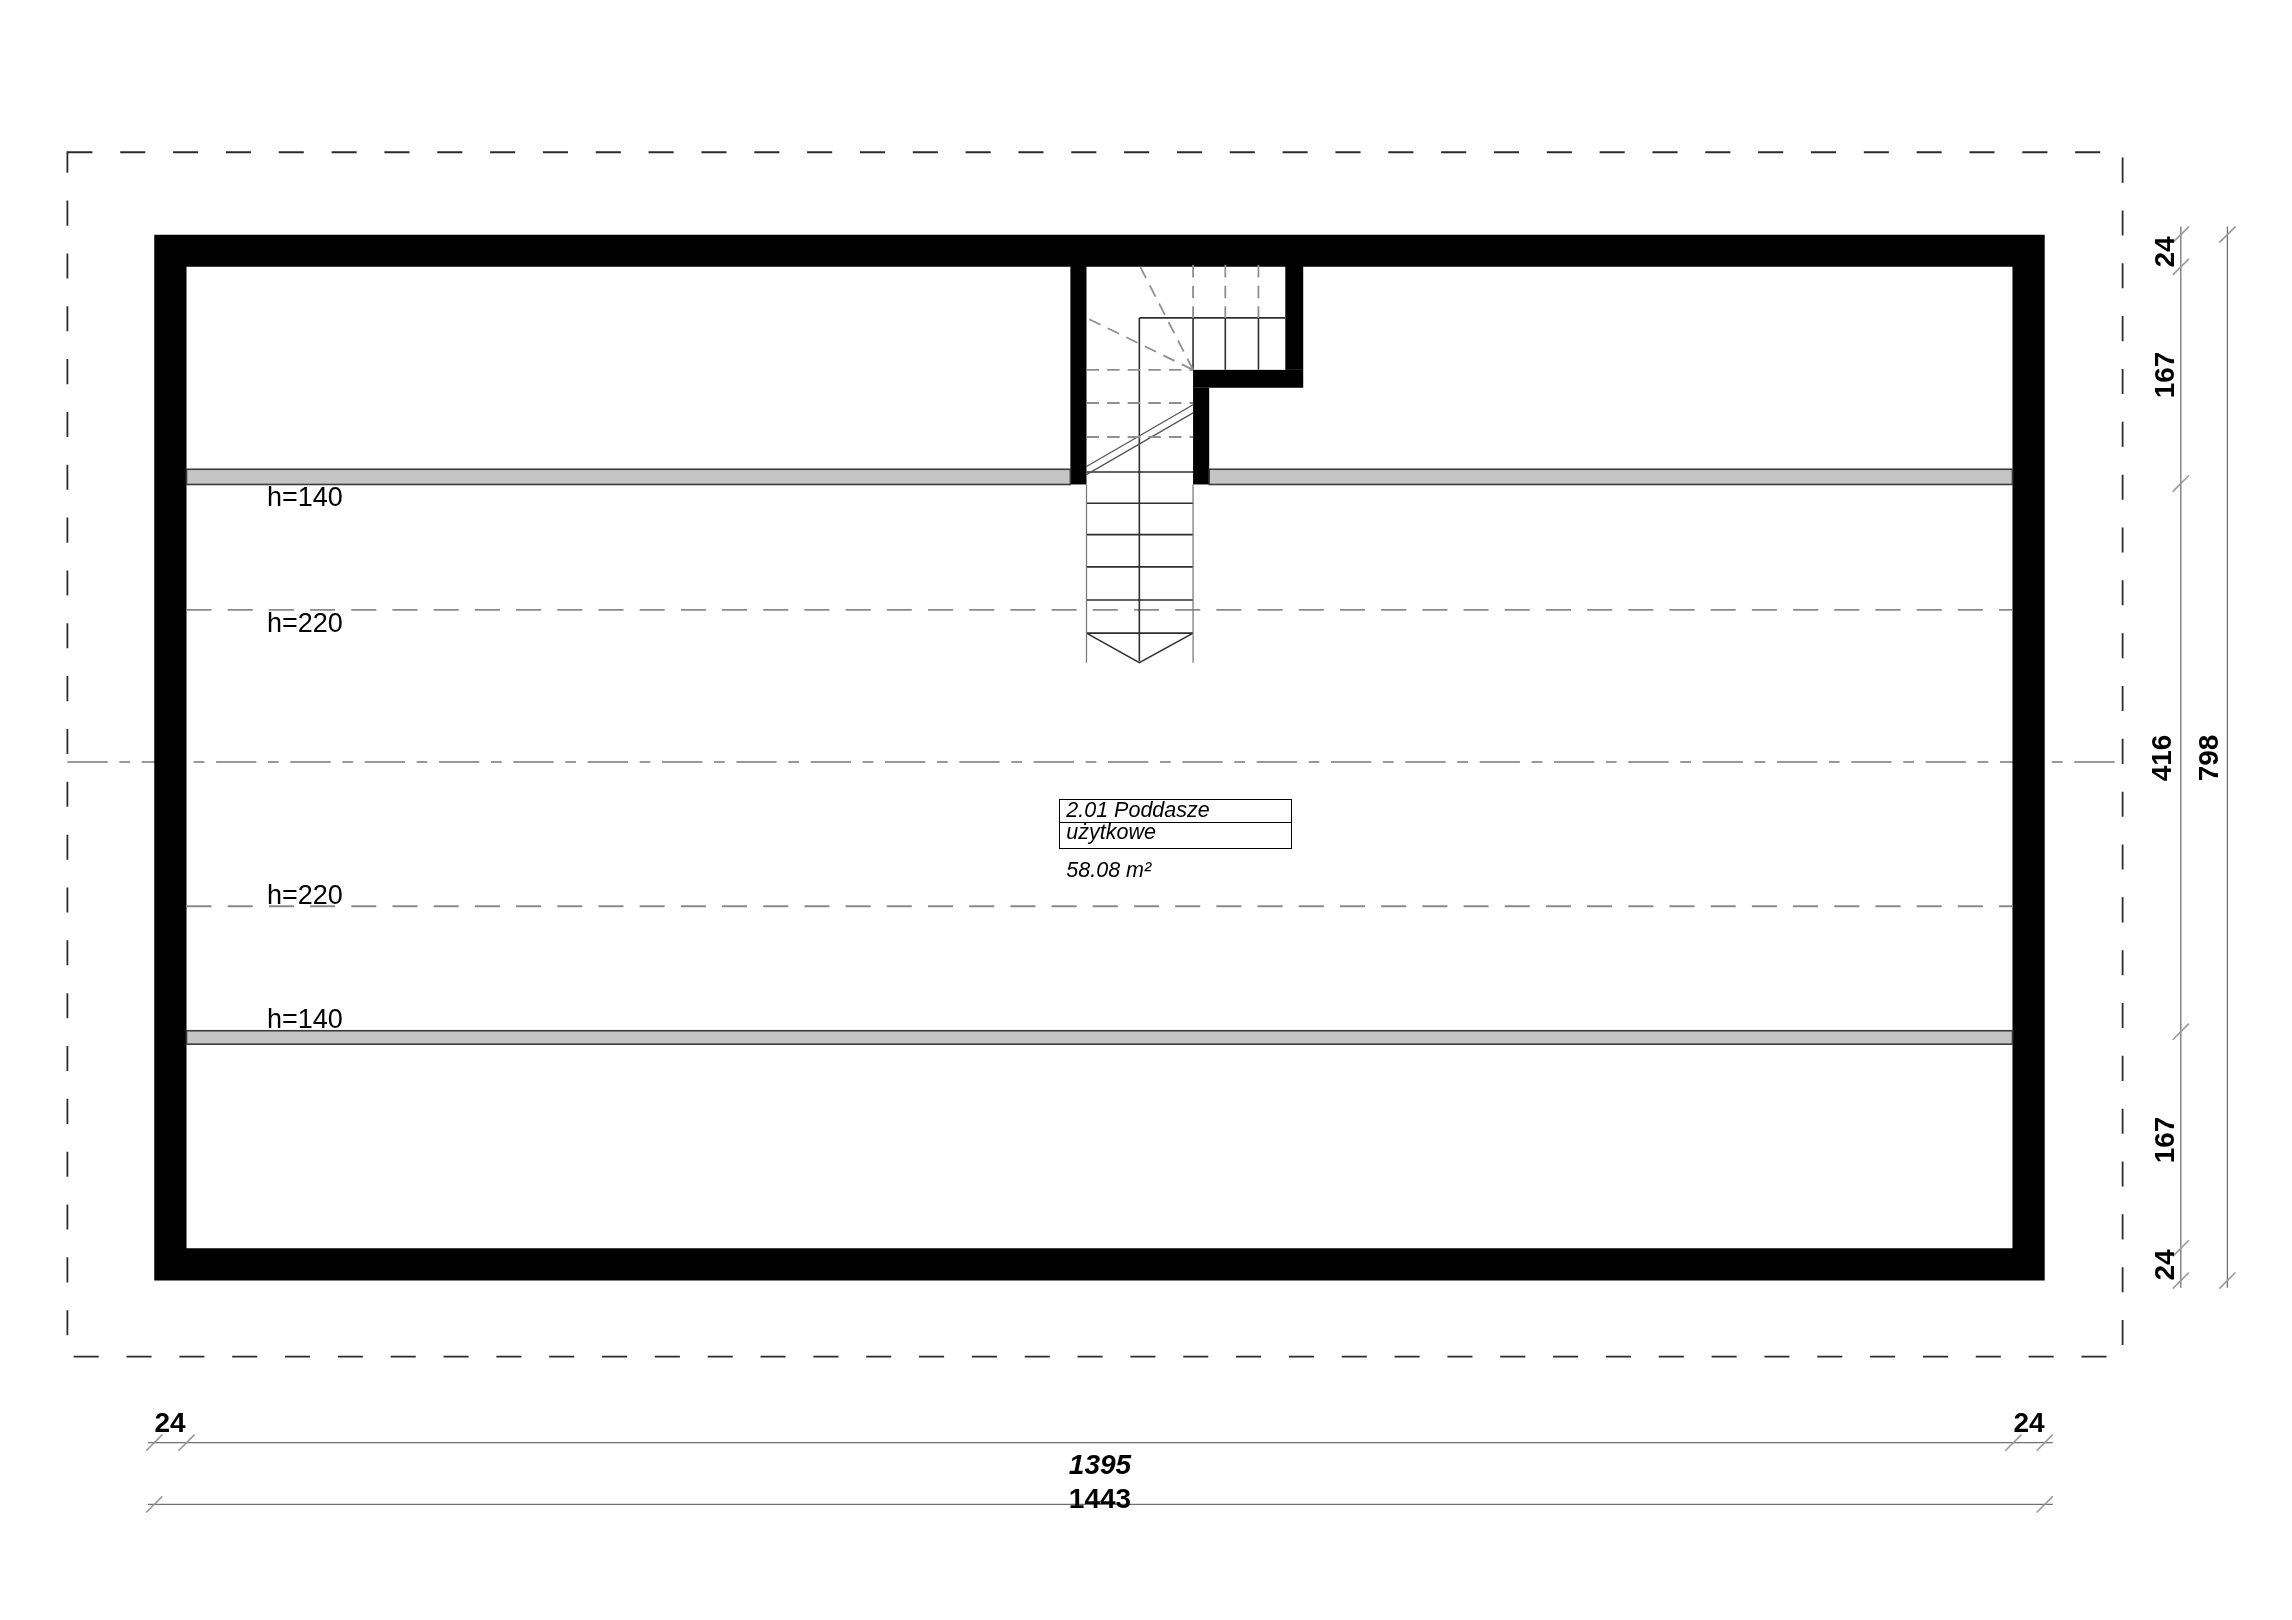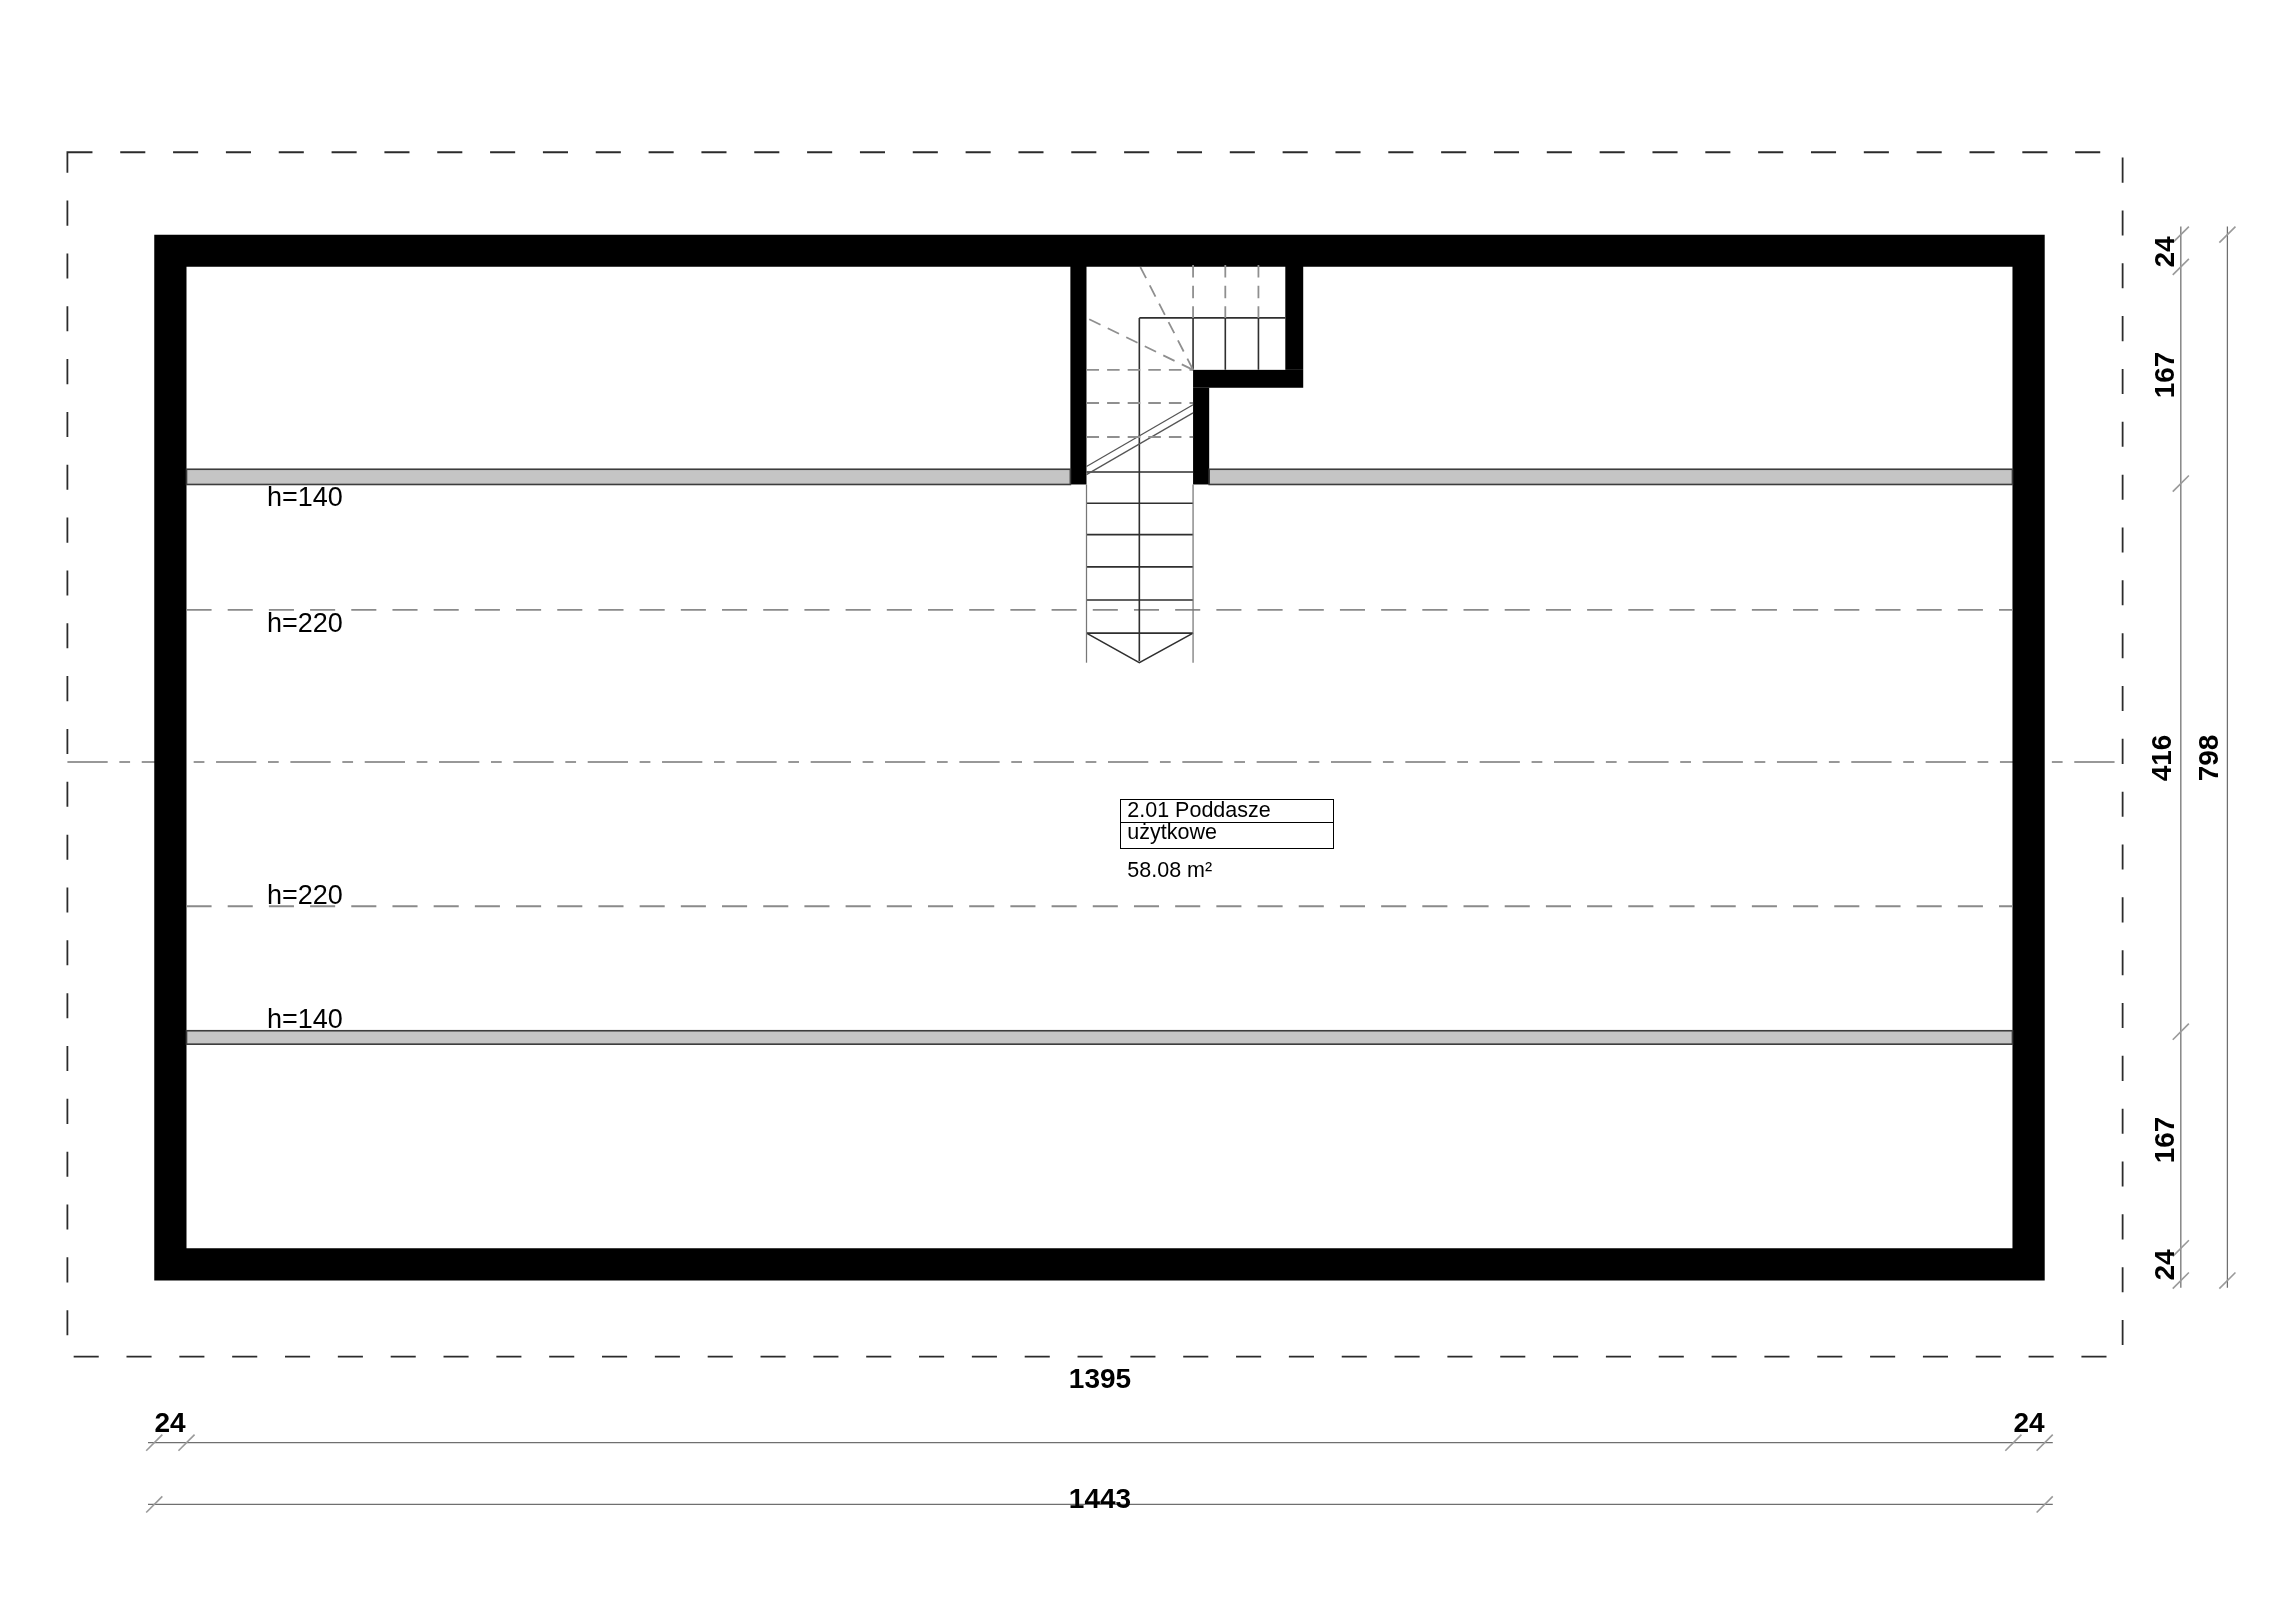--- a/index.html
+++ b/index.html
@@ -7,22 +7,22 @@
     width:2293px;height:1620px;position:relative;background:#ffffff;
     font-family:"Liberation Sans", sans-serif;overflow:hidden;
   }
   #plan-svg{position:absolute;left:0;top:0;}
   .lbl{position:absolute;color:#000;white-space:nowrap;}
   .h-label{font-size:27px;line-height:20.6px;}
   .dim{font-weight:700;font-size:28px;line-height:28px;}
   .dim-h{transform:translate(-50%,-50%);}
   .dim-v{transform:translate(-50%,-50%) rotate(-90deg);}
   .room-box{
-    position:absolute;left:1120px;top:799px;width:214px;height:50px;
-    border:1.8px solid #000;background:#fff;box-sizing:border-box;
+    position:absolute;left:1059px;top:799px;width:233px;height:50px;
+    border:1.8px solid #000;background:#fff;box-sizing:border-box;font-style:italic;
   }
   .room-box .row1{
     height:23px;border-bottom:1.8px solid #000;box-sizing:border-box;
     font-size:21.5px;line-height:21.5px;padding-left:6.3px;
   }
   .room-box .row2{
     height:23px;font-size:21.5px;line-height:23px;padding-left:6.3px;margin-top:36px;
   }
 </style>
 </head>
@@ -115,16 +115,16 @@
 </div>
 
 <div class="lbl dim dim-v" style="left:2165px;top:252px;">24</div>
 <div class="lbl dim dim-v" style="left:2165px;top:375px;">167</div>
 <div class="lbl dim dim-v" style="left:2162px;top:758px;">416</div>
 <div class="lbl dim dim-v" style="left:2209px;top:758px;">798</div>
 <div class="lbl dim dim-v" style="left:2165px;top:1140px;">167</div>
 <div class="lbl dim dim-v" style="left:2165px;top:1265px;">24</div>
 
 <div class="lbl dim dim-h" style="left:170px;top:1423px;">24</div>
-<div class="lbl dim dim-h" style="left:1100px;top:1379px;">1395</div>
+<div class="lbl dim dim-h" style="left:1100px;top:1465px;font-style:italic;">1395</div>
 <div class="lbl dim dim-h" style="left:2029px;top:1423px;">24</div>
 <div class="lbl dim dim-h" style="left:1100px;top:1482px;margin-top:17px;">1443</div>
 
 
 </body></html>

